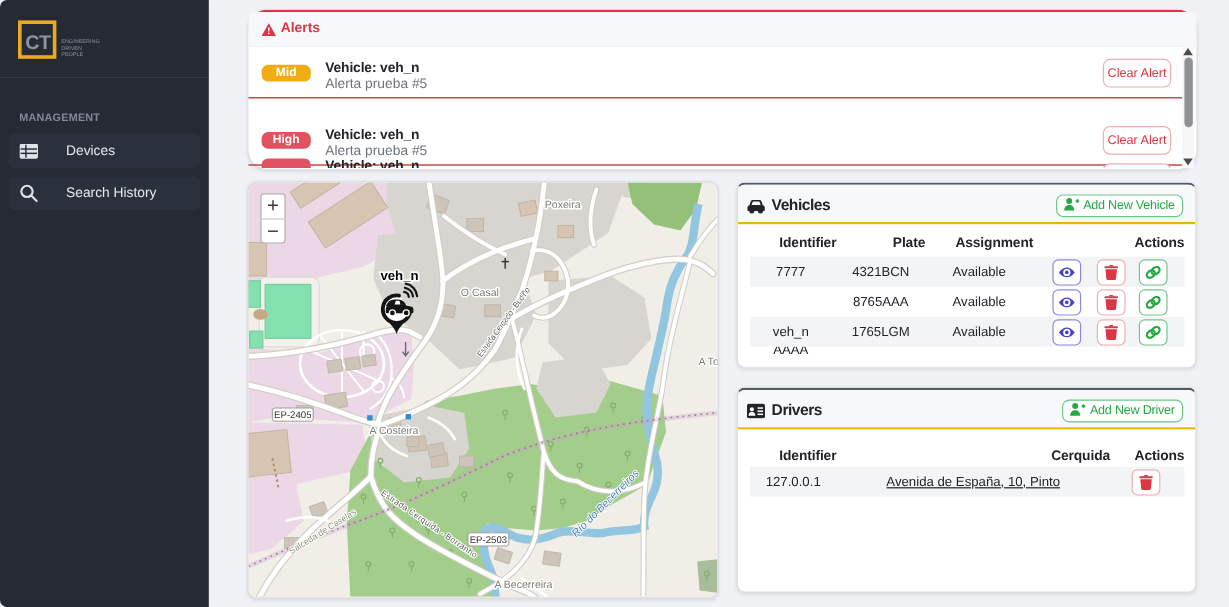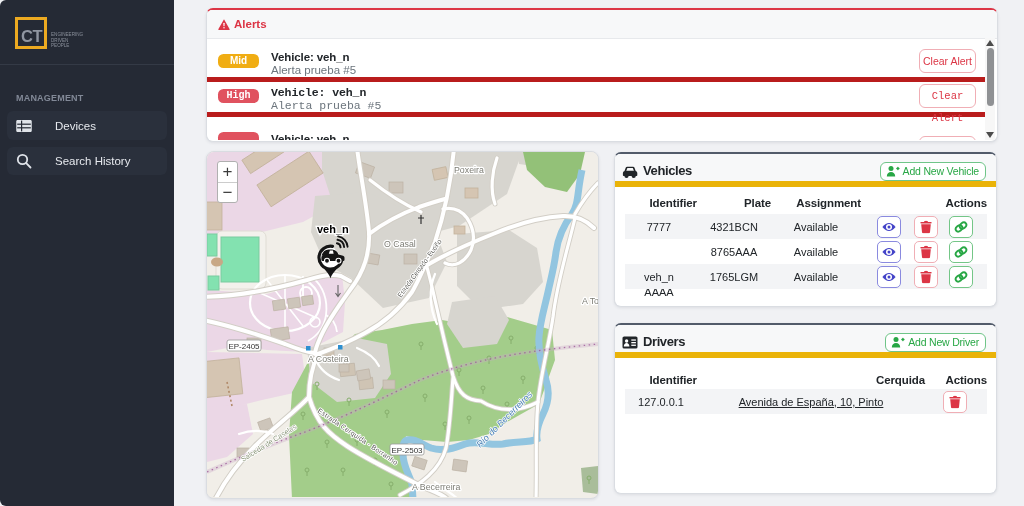--- a/index.html
+++ b/index.html
@@ -14,25 +14,25 @@
   #sep1 { position:absolute; left:0; top:64px; width:174px; height:1px; background:#343a46; }
   #mgmt { position:absolute; left:16px; top:93px; color:#828997; font-size:9px; font-weight:bold; letter-spacing:.2px; }
   .mitem { position:absolute; left:7px; width:160px; background:#2a303c; border-radius:6px; color:#e6e9ee; font-size:11.5px; display:flex; align-items:center; }
   .mitem svg { margin-left:9px; }
   .mitem span { margin-left:23px; }
 
   
   .card { position:absolute; background:#fff; border:1px solid #dadde2; border-radius:7px; box-shadow:0 1px 3px rgba(40,50,70,.10); }
 
   
-  #alerts { left:206px; top:8px; width:792px; height:134px; border-top:2.5px solid #dc3545; border-radius:7px; }
+  #alerts { left:206px; top:8px; width:792px; height:134px; border-top:2.5px solid #dc3545; border-radius:17px; }
   #alerts .hdr { height:29px; background:#f7f8f9; border-bottom:1px solid #e7e9ec; border-radius:5px 5px 0 0; position:relative; }
   #alerts .hdr .tt { position:absolute; left:27px; top:8px; color:#dc3545; font-weight:bold; font-size:11.5px; }
   #alerts .hdr svg { position:absolute; left:11px; top:6px; }
-  .arow { position:absolute; left:0; width:780px; height:44.5px; border-bottom:5px solid #b91c1c; }
+  .arow { position:absolute; left:0; width:780px; height:44.5px; border-bottom:1px solid #b91c1c; }
   .badge { position:absolute; left:11px; top:17px; width:41px; height:13.5px; border-radius:5.5px; color:#fff; font-size:10px; font-weight:bold; text-align:center; line-height:13.5px; }
   .bmid { background:#f0ad13; }
   .bhigh { background:#e0525f; }
   .atitle { position:absolute; left:64px; top:14px; font-size:11.5px; font-weight:bold; color:#212529; letter-spacing:-0.1px; }
   .asub { position:absolute; left:64px; top:27px; font-size:11.5px; color:#6c757d; }
   .clearbtn { position:absolute; left:712px; top:12px; width:57px; height:24px; border:1px solid #f0aeb5; border-radius:6px; background:#fff; color:#dc3545; font-size:10.5px; text-align:center; line-height:22px; }
   #ascroll { position:absolute; right:2px; top:28px; width:10px; height:102px; background:#f7f7f7; }
   #ascroll .thumb { position:absolute; left:1.5px; top:10px; width:7px; height:58px; background:#8f9194; border-radius:4px; }
   .sarr { position:absolute; left:0; width:10px; height:10px; }
   .sarr.up { top:0; } .sarr.dn { bottom:0; }
@@ -45,21 +45,21 @@
   #zoomctl { position:absolute; left:10px; top:9px; width:21px; height:42px; background:#fff; border:1px solid #b0b0b0; border-radius:3px; z-index:5; }
   #zoomctl .zi { width:100%; height:20px; text-align:center; font-size:17px; font-weight:normal; color:#3a3a3a; line-height:20px; }
   #zoomctl .zi.b { border-top:1px solid #ccc; }
   #attrib { position:absolute; right:0; bottom:0; height:12px; background:rgba(255,255,255,.82); z-index:5; font-size:9.5px; color:#333; padding:0 4px 0 5px; line-height:12px; white-space:nowrap; }
   #attrib .lf { color:#0078a8; }
   #attrib .flag { display:inline-block; width:9px; height:6.5px; position:relative; top:0px; }
 
   
   #vcard { left:614px; top:152px; width:383px; height:155px; border-top:2px solid #525b6a; }
   #dcard { left:614px; top:323px; width:383px; height:171px; border-top:2px solid #525b6a; }
-  .chdr { position:relative; height:33px; background:#f7f8f9; border-bottom:6px solid #eab308; border-radius:5px 5px 0 0; }
+  .chdr { position:relative; height:33px; background:#f7f8f9; border-bottom:2px solid #eab308; border-radius:5px 5px 0 0; }
   .chdr .ct { position:absolute; left:28px; top:9px; font-size:13px; font-weight:bold; color:#212529; letter-spacing:-0.4px; }
   .chdr svg.hic { position:absolute; left:7px; top:11px; }
   .addbtn { position:absolute; right:10px; top:8px; height:19px; border:1px solid #6fc588; border-radius:6px; background:#fff; color:#28a745; font-size:10.5px; line-height:17px; padding:0 6px 0 5px; }
   .addbtn svg { vertical-align:-2px; margin-right:3px; } .addbtn { letter-spacing:-0.2px; }
   .thead { position:absolute; font-size:11.5px; font-weight:bold; color:#212529; text-align:right; letter-spacing:-0.1px; }
   .trow { position:absolute; left:10px; width:362px; font-size:11px; color:#212529; }
   .stripe { background:#f3f4f6; }
   .cell { position:absolute; text-align:center; top:50%; transform:translateY(-50%); }
   .abtn { position:absolute; width:24px; height:22px; border-radius:5px; background:#fff; top:50%; transform:translateY(-50%); }
   .abtn svg { position:absolute; left:50%; top:50%; transform:translate(-50%,-50%); }
@@ -113,21 +113,21 @@
       <circle cx="8" cy="12" r="1" fill="#fff"></circle>
     </svg>
     <div class="tt">Alerts</div>
   </div>
   <div class="arow" style="top:27px;">
     <div class="badge bmid">Mid</div>
     <div class="atitle">Vehicle: veh_n</div>
     <div class="asub">Alerta prueba #5</div>
     <div class="clearbtn">Clear Alert</div>
   </div>
-  <div class="arow" style="top:62px;font-family:Liberation Mono, monospace;">
+  <div class="arow" style="top:83px;">
     <div class="badge bhigh">High</div>
     <div class="atitle">Vehicle: veh_n</div>
     <div class="asub">Alerta prueba #5</div>
     <div class="clearbtn">Clear Alert</div>
   </div>
   <div class="arow" style="top:116px; border-bottom:none; height:14px; overflow:hidden;">
     <div class="badge bhigh" style="top:6px;"></div>
     <div class="atitle" style="top:7px;">Vehicle: veh_n</div>
     <div class="clearbtn" style="top:10px;"></div>
   </div>

